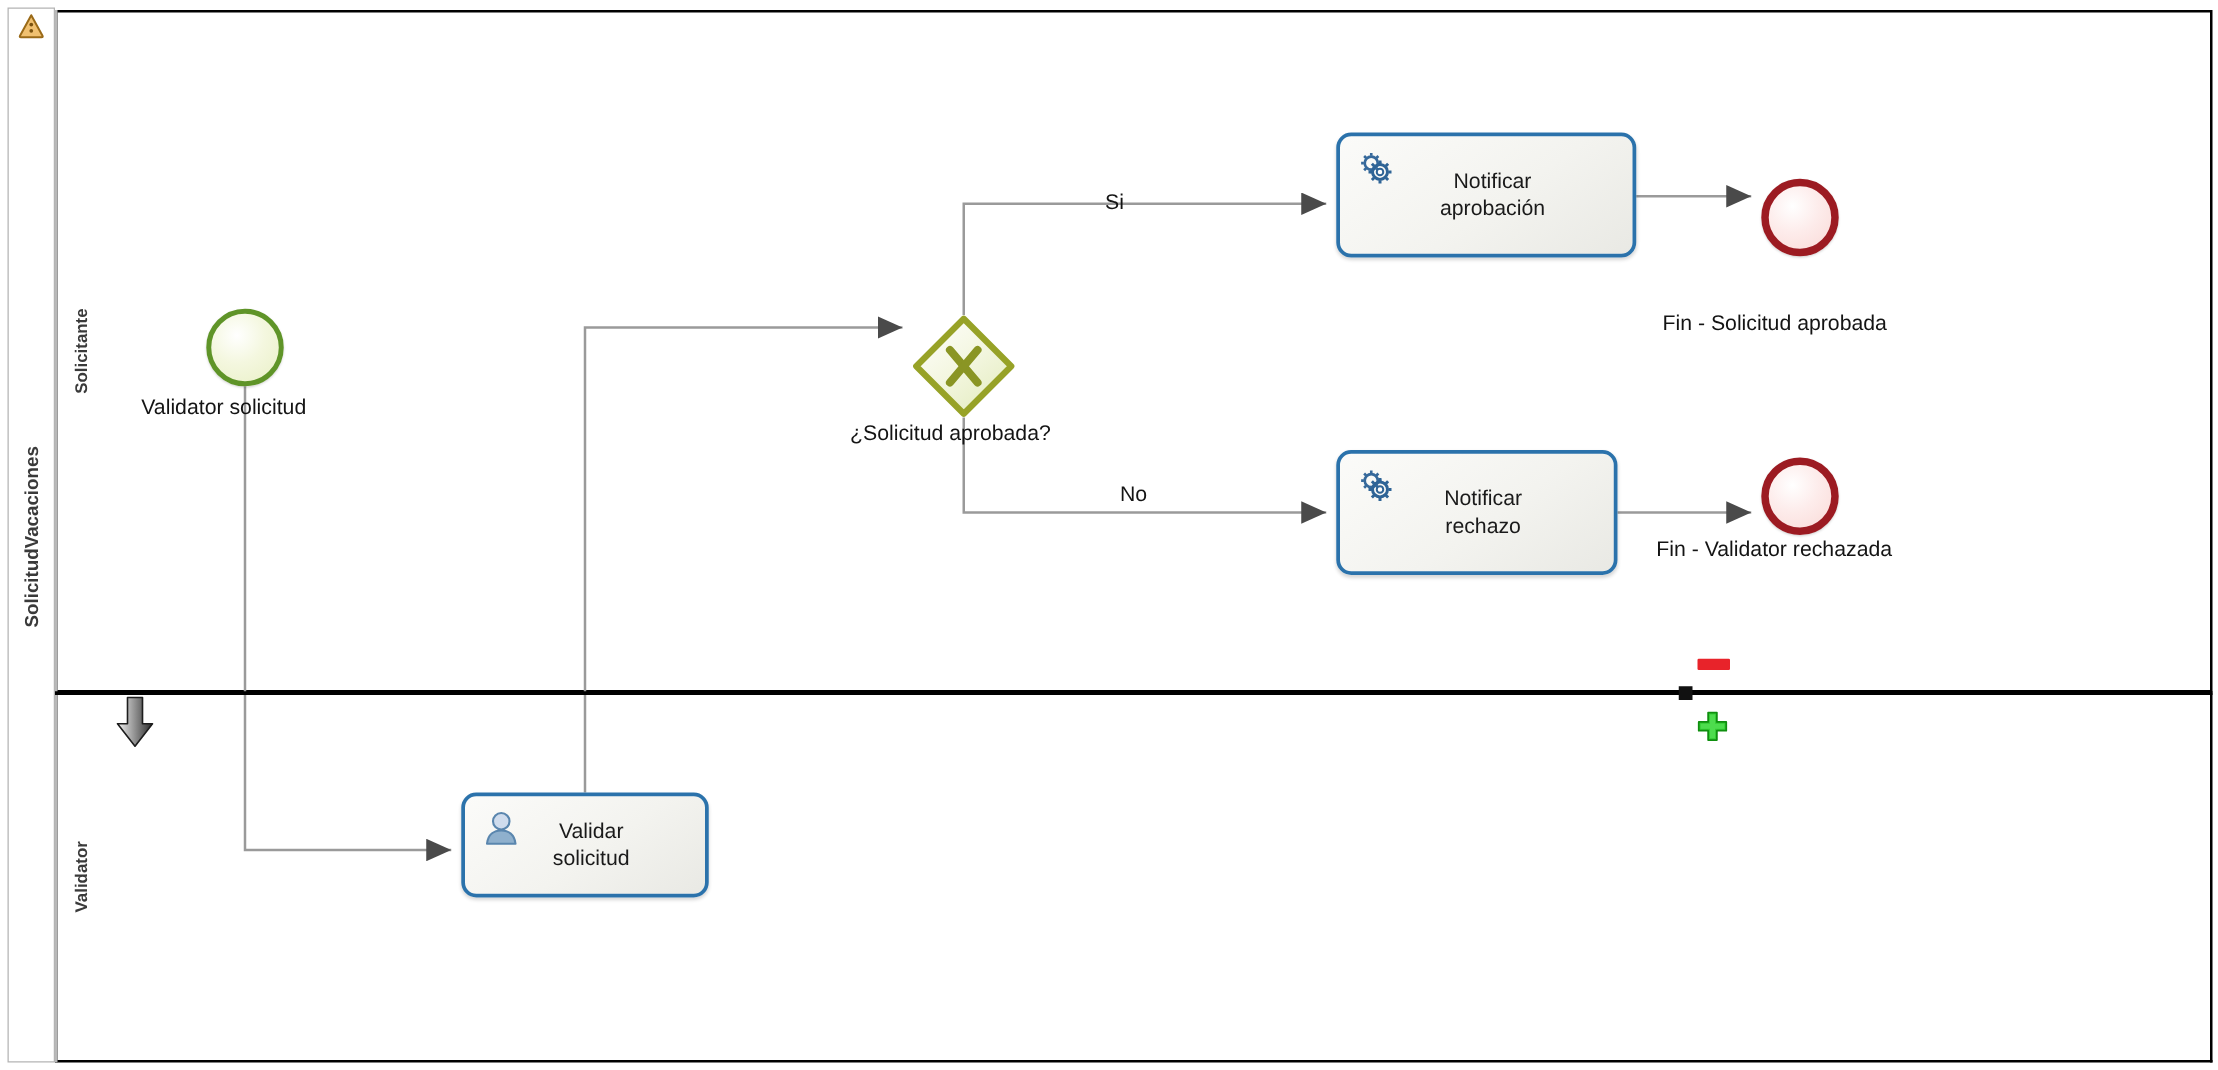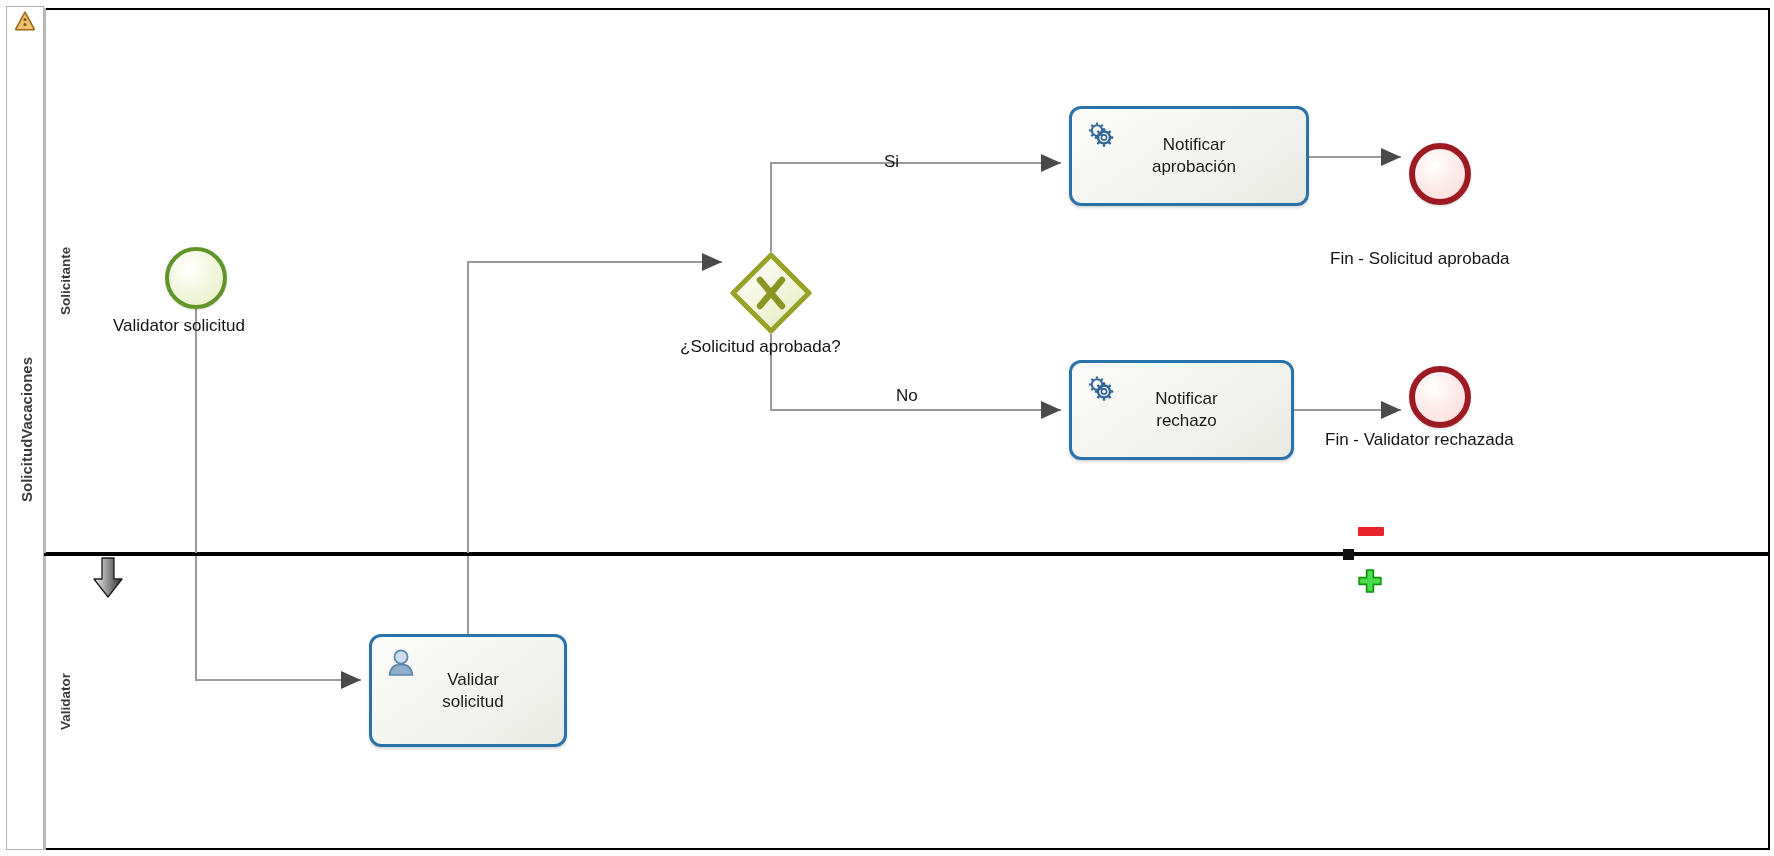--- a/index.html
+++ b/index.html
@@ -172,21 +172,21 @@
     white-space: pre-line;
   }
   .task-icon {
     position: absolute;
     left: 14px; top: 11px;
     width: 30px; height: 30px;
   }
 
   .task-aprobacion { left: 1069px; top: 106px; width: 240px; height: 100px; }
   .task-rechazo    { left: 1069px; top: 360px; width: 225px; height: 100px; }
-  .task-validar    { left: 369px; top: 634px;  width: 198px; height: 113px;  }
+  .task-validar    { left: 369px; top: 634px;  width: 198px; height: 84px;  }
 
   
   .lbl {
     position: absolute;
     font-size: 17px;
     color: #141414;
     white-space: nowrap;
     z-index: 9;
   }
   .lbl-start     { left: 113px; top: 316px; }

